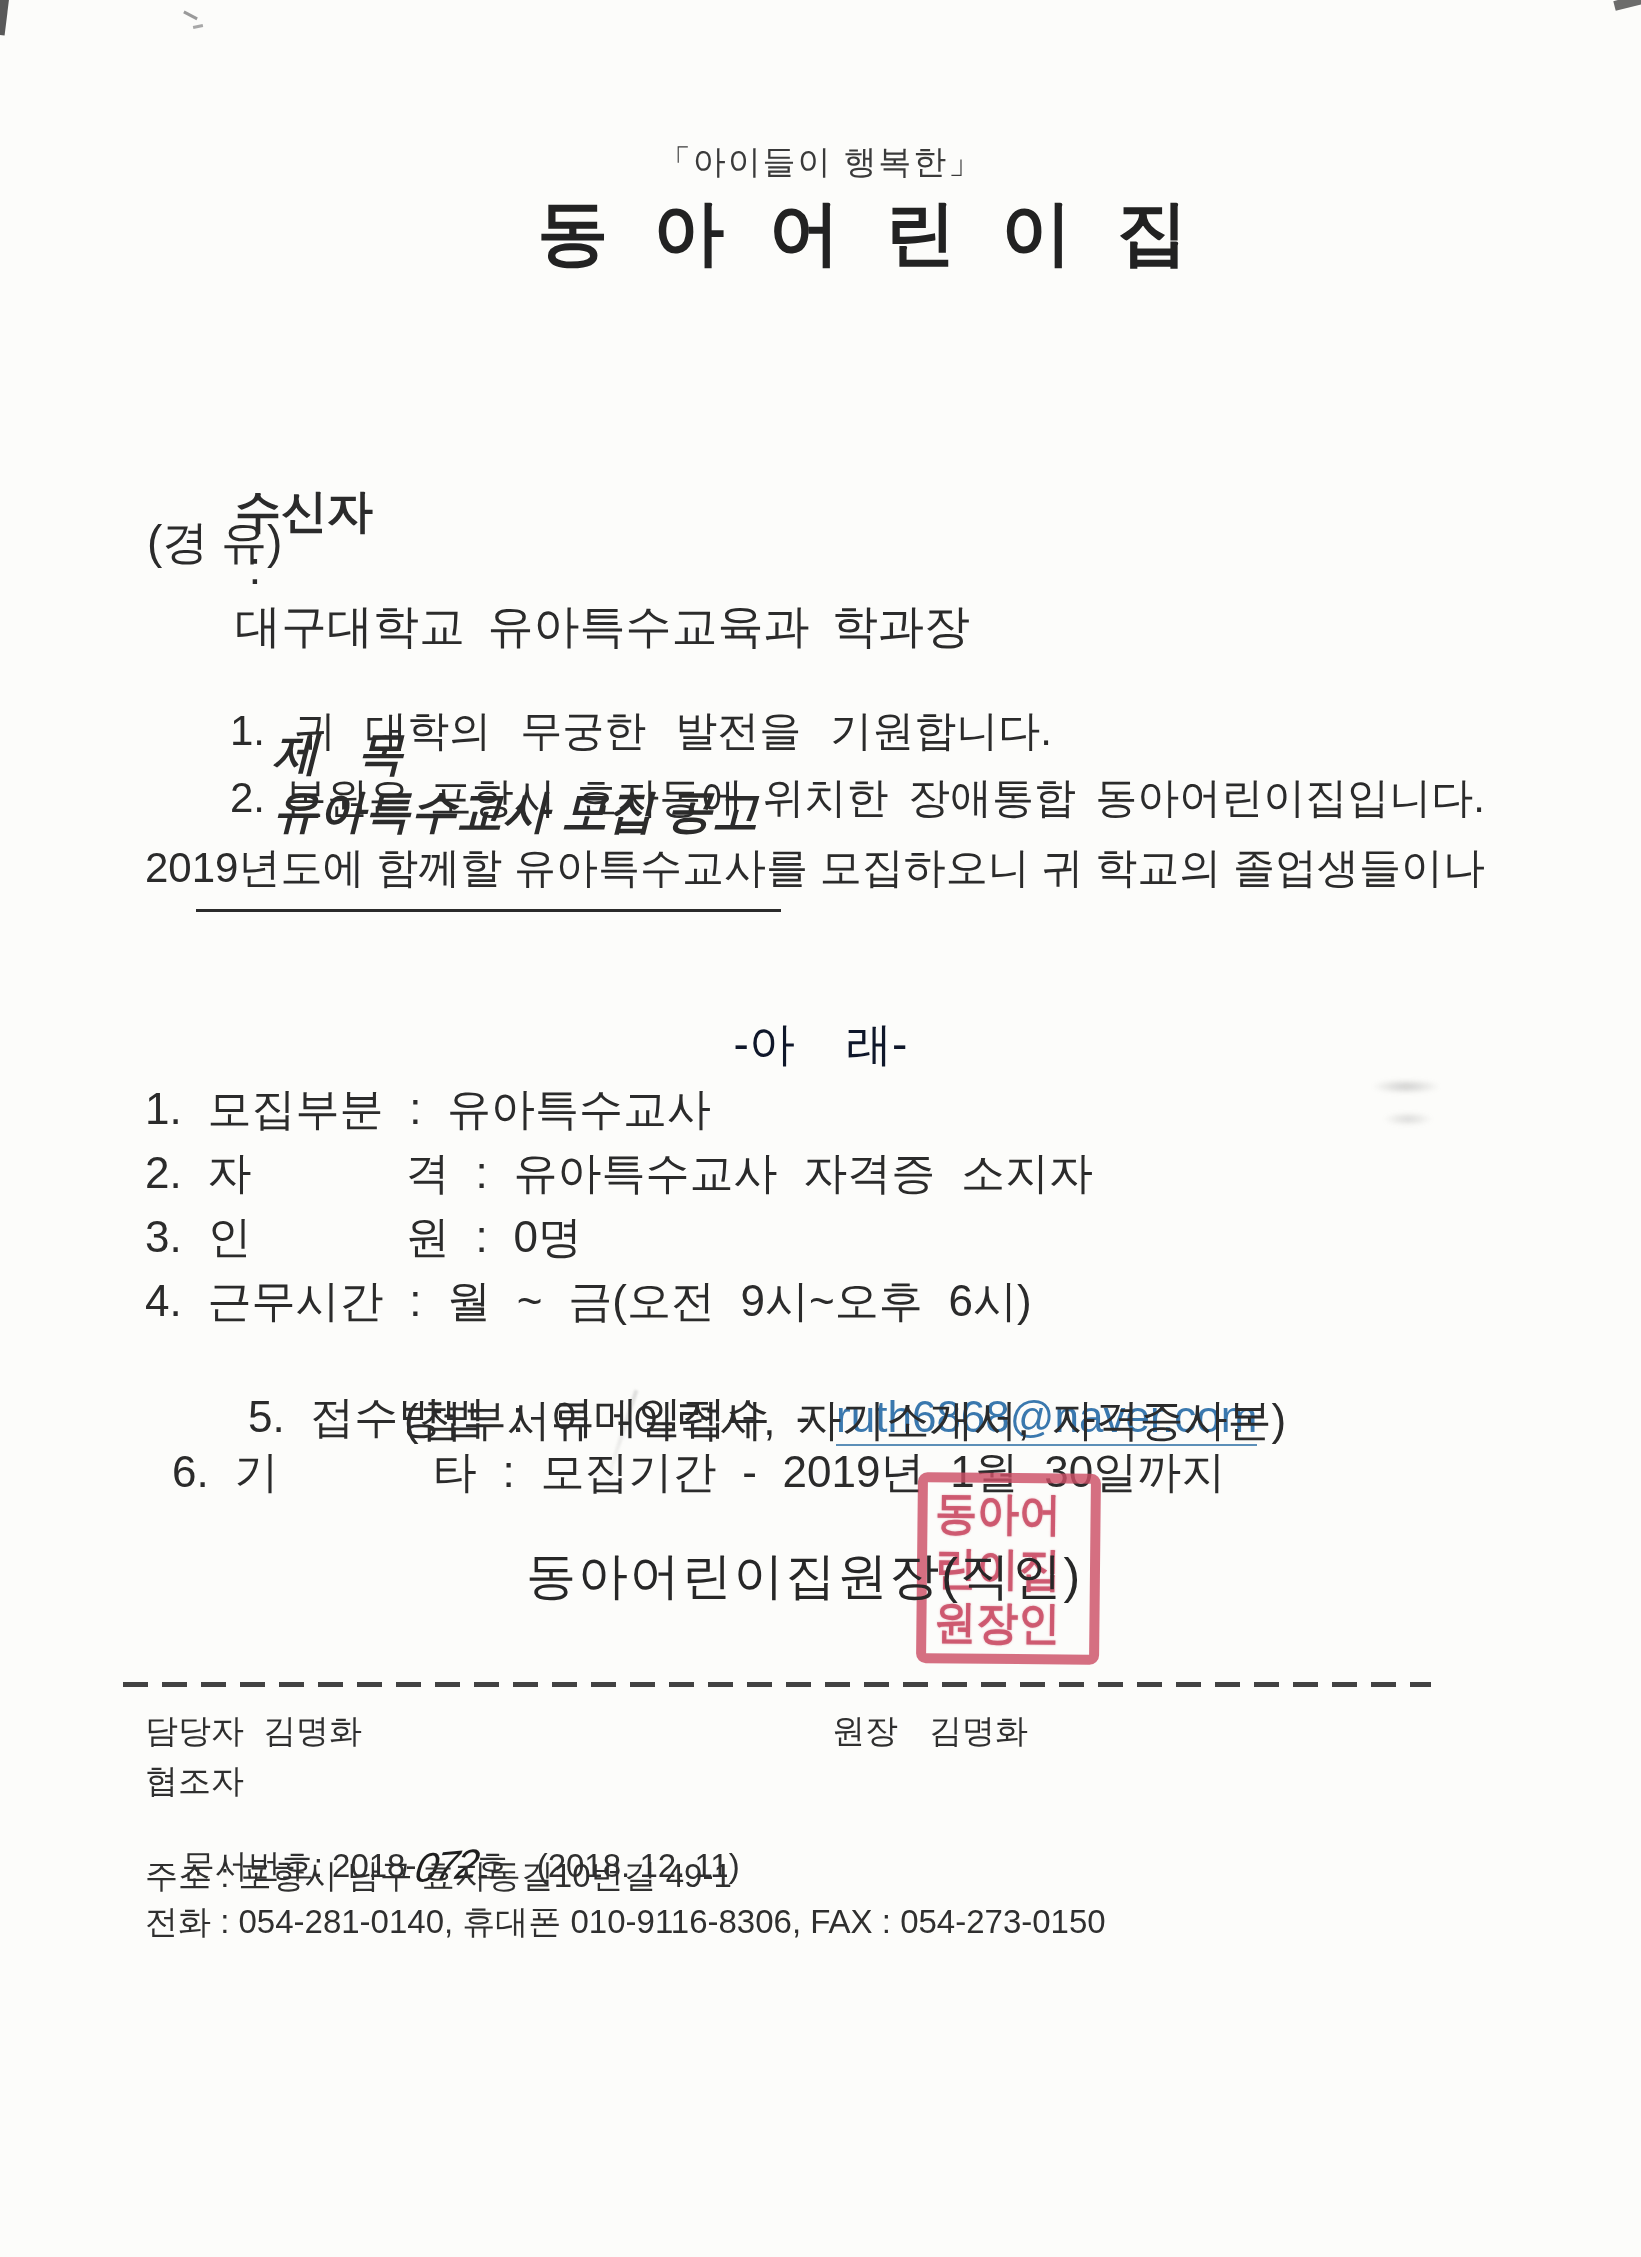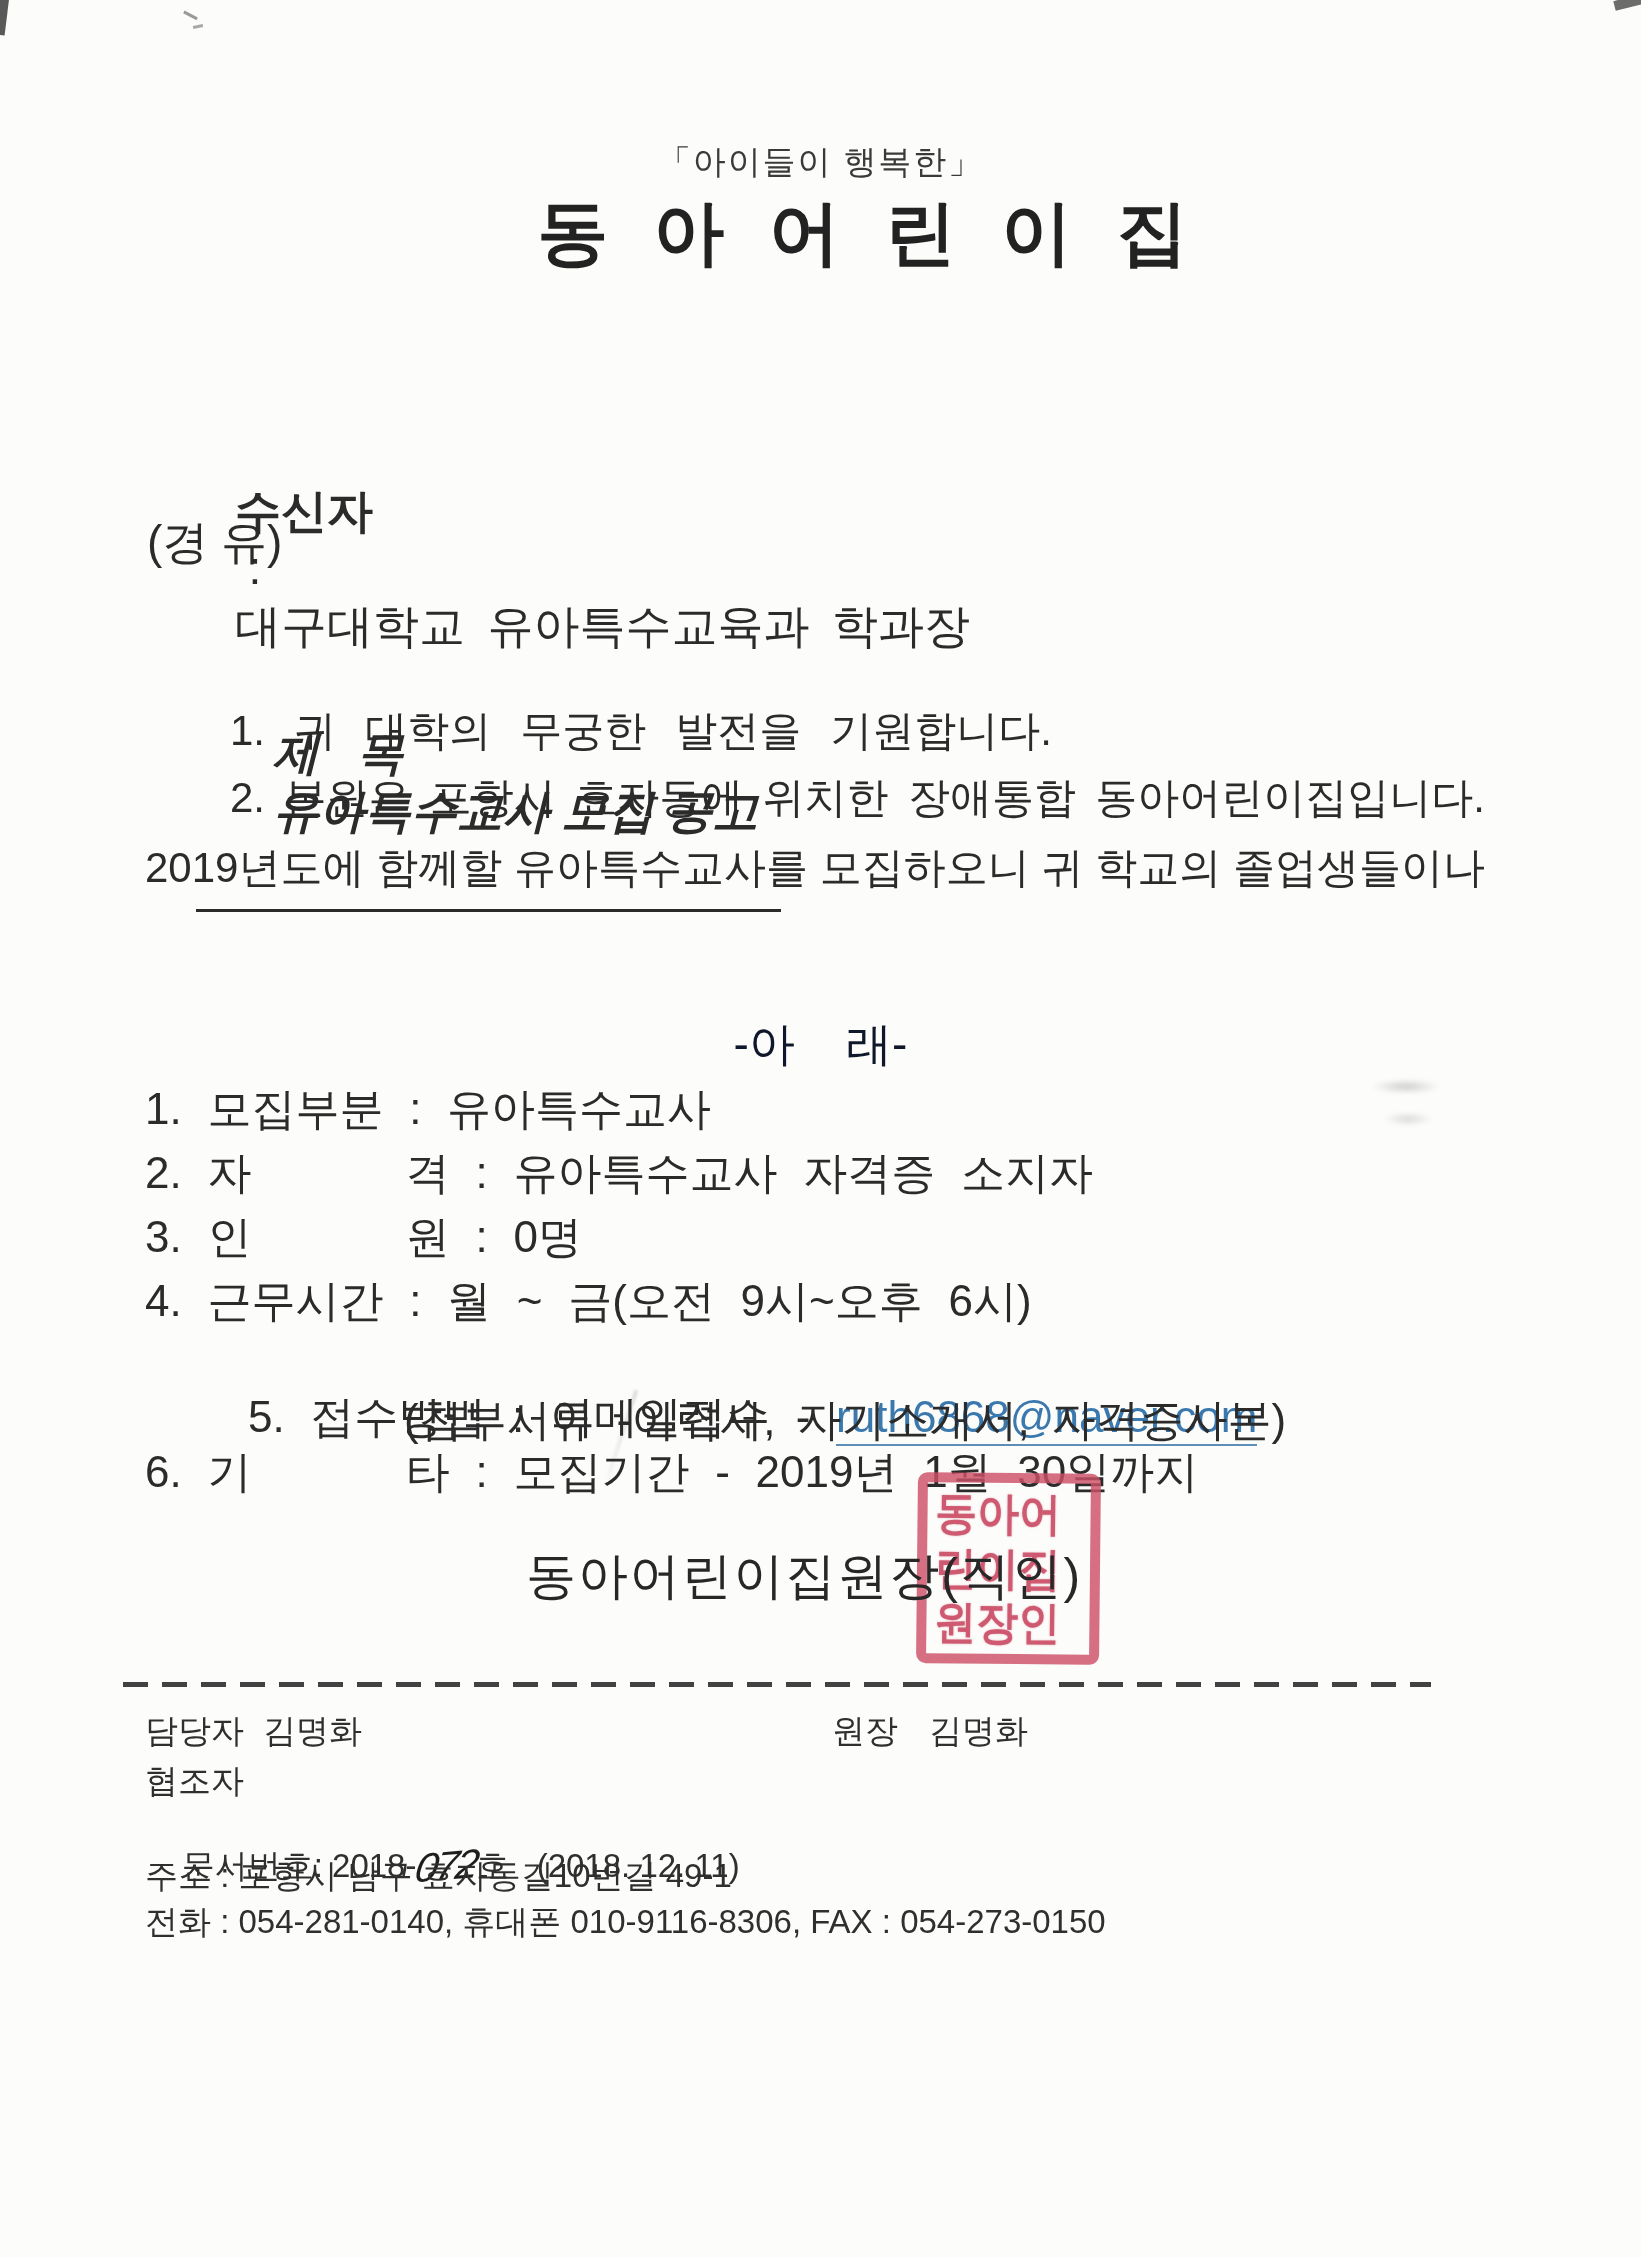--- a/index.html
+++ b/index.html
@@ -23,21 +23,21 @@
   .subject-label{margin-right:81px;}
 
   .greeting{top:705px;left:230px;font-size:42px;word-spacing:17.4px;}
   .intro1{top:772px;left:230px;width:1255px;font-size:42px;text-align:justify;text-align-last:justify;}
   .intro2{top:842px;left:145px;width:1340px;font-size:42px;text-align:justify;text-align-last:justify;}
   .intro3{top:911px;left:145px;font-size:42px;word-spacing:39px;}
   .below-marker{top:1016px;left:0;width:100%;text-align:center;font-size:46px;color:#0f172a;}
 
   .item{left:145px;font-size:44px;word-spacing:13.5px;}
   .item1{top:1081px;} .item2{top:1145px;} .item3{top:1209px;}
-  .item4{top:1273px;} .item5{top:1334px;} .item6{top:1444px;}
+  .item4{top:1273px;} .item5{top:1334px;} .item6{top:1444px;margin-left:27px;}
   .attach-note{top:1392px;left:404px;font-size:44px;word-spacing:9.7px;}
   .email{color:#3a78ae;border-bottom:2.9px solid #5c8fb8;padding-bottom:2.9px;}
 
   .signature{top:1545px;left:526px;font-size:50px;letter-spacing:1.9px;color:#272727;z-index:3;}
 
   .stamp{
     position:absolute;top:1473px;left:917px;width:183px;height:191px;
     border:10.6px solid rgba(204,79,102,.82);border-radius:9.7px;
     transform:rotate(.6deg);z-index:2;box-sizing:border-box;
     display:flex;flex-direction:column;justify-content:space-around;

